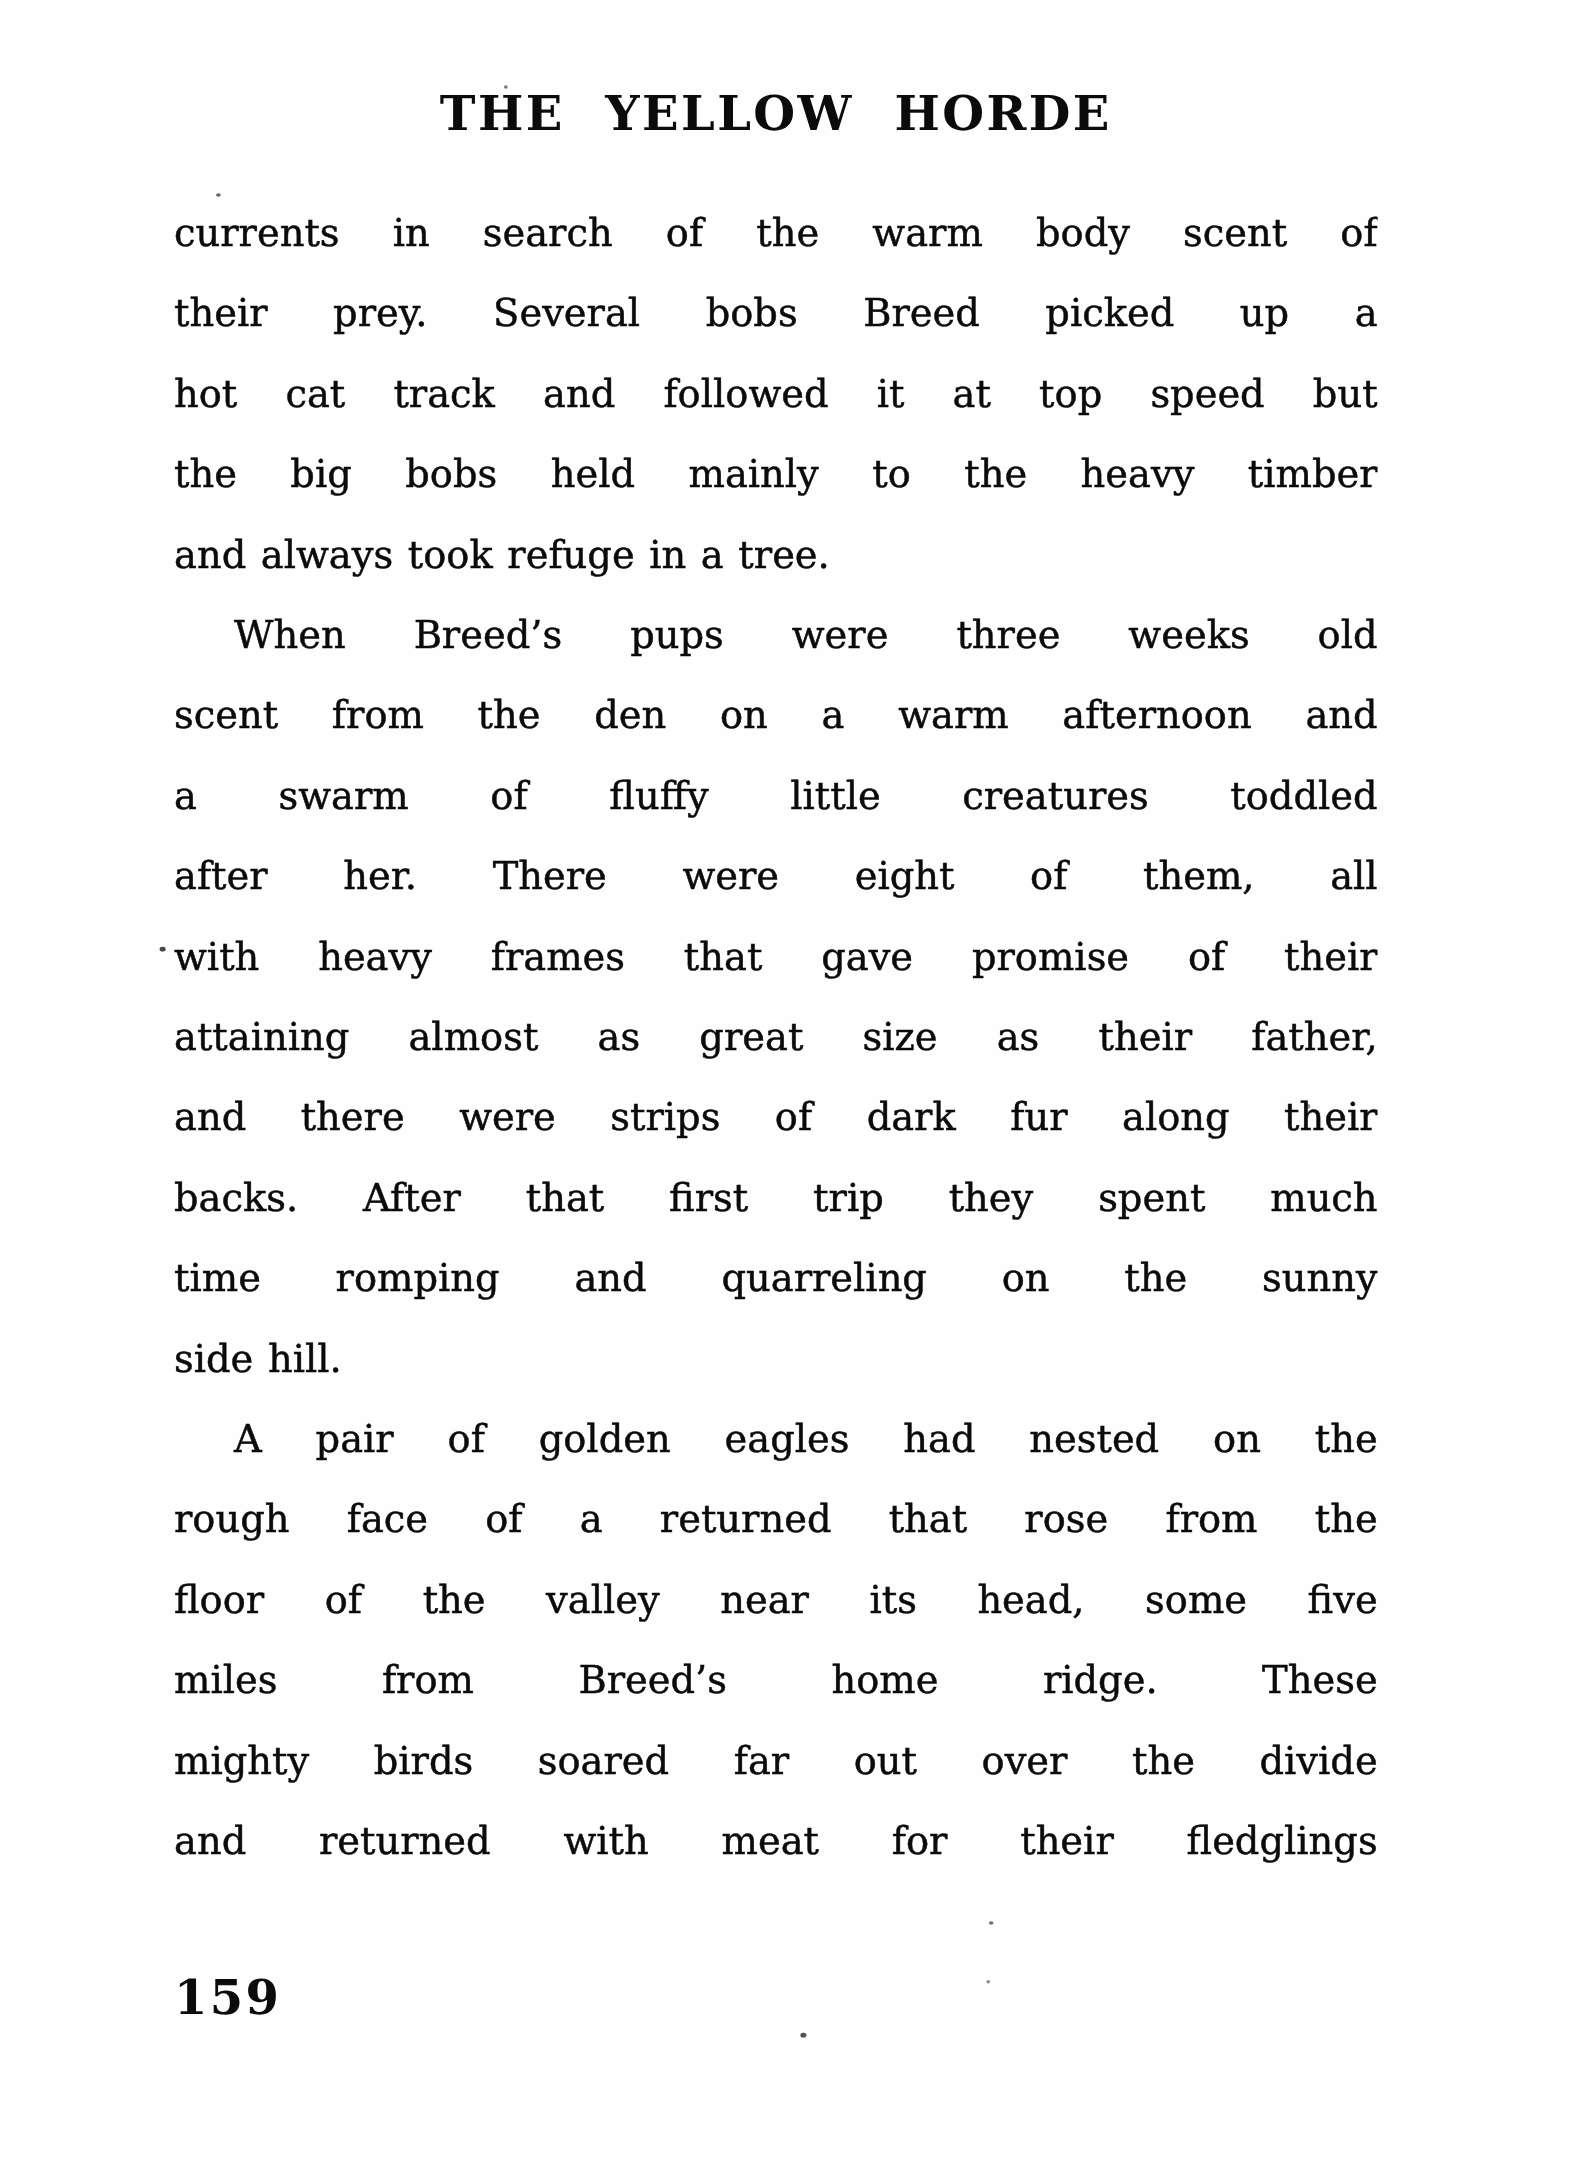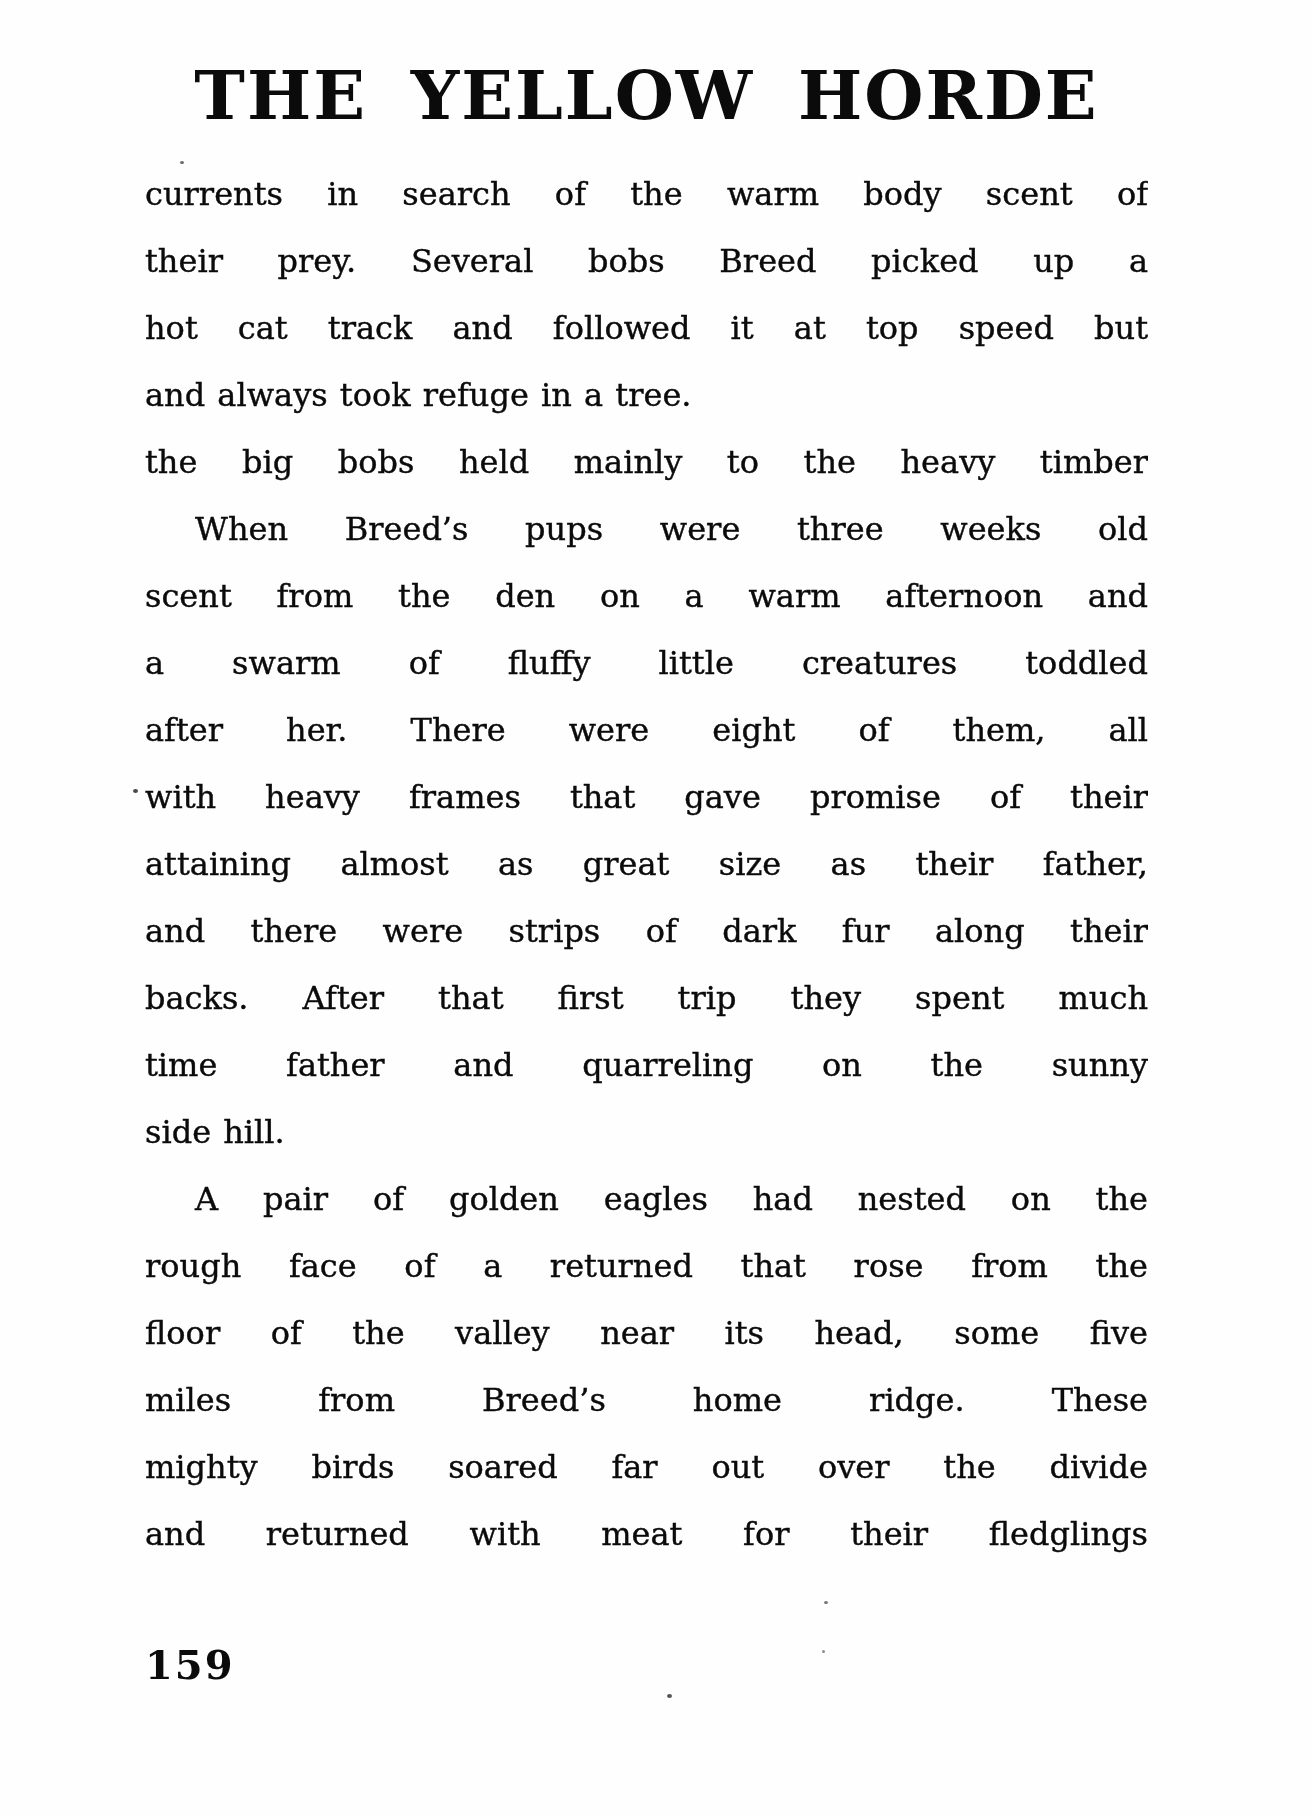--- a/index.html
+++ b/index.html
@@ -14,21 +14,21 @@
     background: #fefefe;
     color: #0b0b0b;
     font-family: "DejaVu Serif", "Liberation Serif", serif;
     overflow: hidden;
   }
   .running-header {
     position: absolute;
     left: 145px;
     top: 60px;
     width: 1003px;
-    font-size: 68px;
+    font-size: 40px;
     line-height: 70px;
     font-weight: 700;
     letter-spacing: 2px;
     word-spacing: 18px;
     text-align: center;
     white-space: nowrap;
   }
   .body-text {
     position: absolute;
     left: 145px;
@@ -79,31 +79,31 @@
 <body>
 
 <div class="page">
 
   <div class="running-header">THE YELLOW HORDE</div>
 
   <div class="body-text">
     <div class="line">currents in search of the warm body scent of</div>
     <div class="line">their prey. Several bobs Breed picked up a</div>
     <div class="line">hot cat track and followed it at top speed but</div>
+    <div class="line">the big bobs held mainly to the heavy timber</div>
     <div class="line pend">and always took refuge in a tree.</div>
-    <div class="line">the big bobs held mainly to the heavy timber</div>
     <div class="line ind">When Breed’s pups were three weeks old</div>
     <div class="line">scent from the den on a warm afternoon and</div>
     <div class="line">a swarm of fluffy little creatures toddled</div>
     <div class="line">after her. There were eight of them, all</div>
     <div class="line">with heavy frames that gave promise of their</div>
     <div class="line">attaining almost as great size as their father,</div>
     <div class="line">and there were strips of dark fur along their</div>
     <div class="line">backs. After that first trip they spent much</div>
-    <div class="line">time father and quarreling on the sunny</div>
+    <div class="line">time romping and quarreling on the sunny</div>
     <div class="line pend">side hill.</div>
     <div class="line ind">A pair of golden eagles had nested on the</div>
     <div class="line">rough face of a returned that rose from the</div>
     <div class="line">floor of the valley near its head, some five</div>
     <div class="line">miles from Breed’s home ridge. These</div>
     <div class="line">mighty birds soared far out over the divide</div>
     <div class="line">and returned with meat for their fledglings</div>
   </div>
 
   <div class="page-number">159</div>

